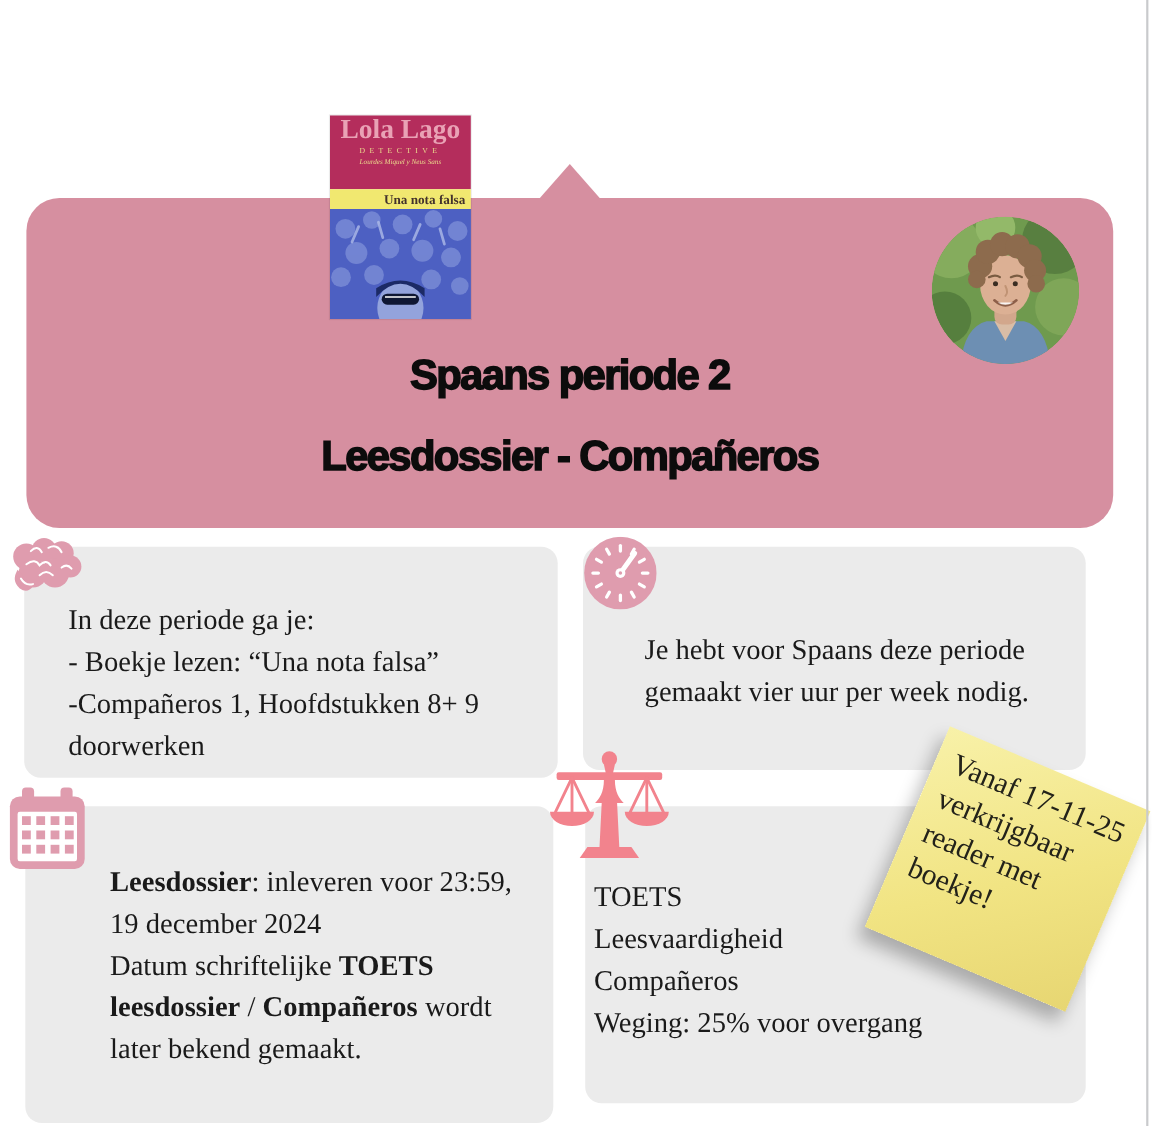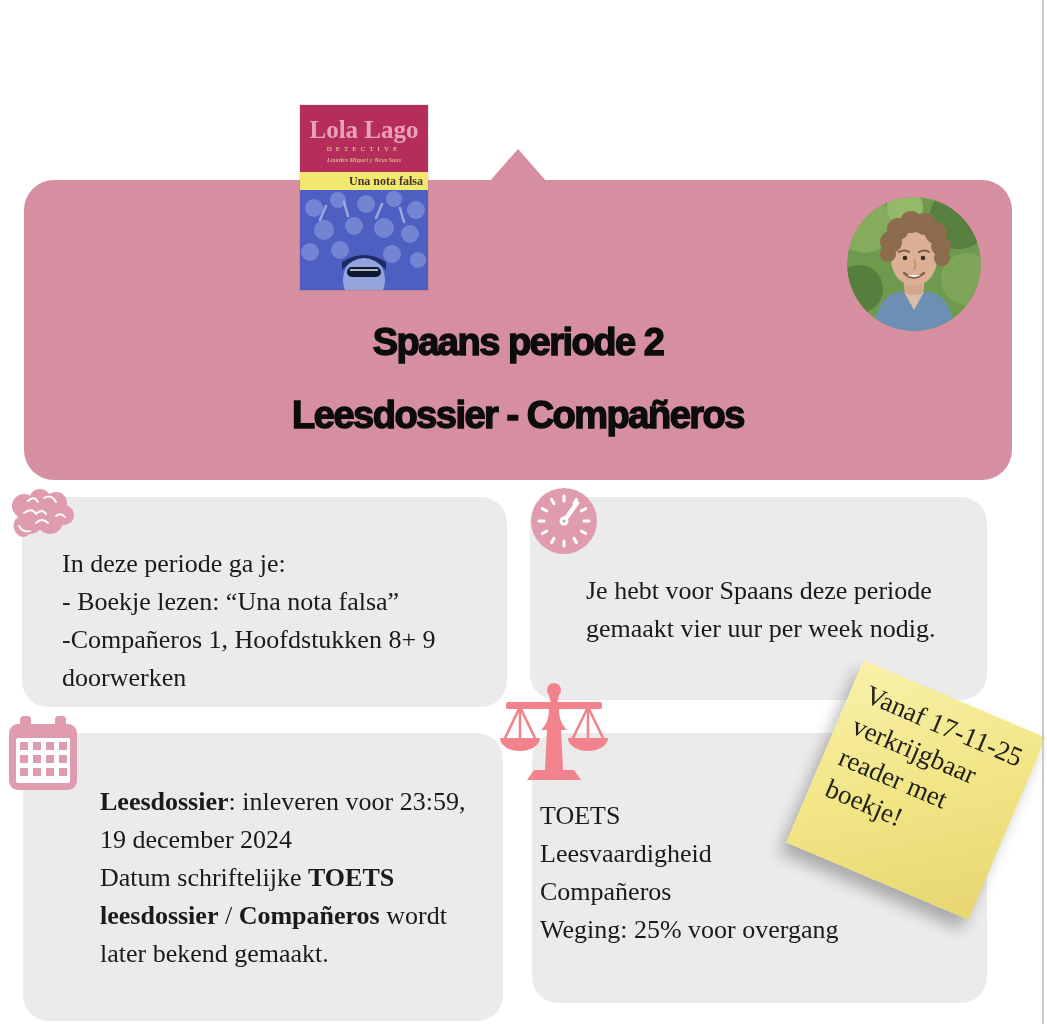--- a/index.html
+++ b/index.html
@@ -24,32 +24,32 @@
   }
   .hero-titles{
     position:absolute;left:0;top:126px;width:100%;text-align:center;
     font-family:"Liberation Sans", sans-serif;font-weight:bold;font-size:38px;line-height:73px;
     letter-spacing:-1.5px;color:#0c0c0c;-webkit-text-stroke:1.4px #0c0c0c;
   }
 
   
   .book{position:absolute;left:300px;top:105px;width:128px;height:185px;box-shadow:0 0 0 1px rgba(0,0,0,.08);}
   .book-top{height:67px;background:#b42d5c;text-align:center;overflow:hidden;}
-  .book-series{font-family:"Liberation Serif",serif;font-size:25px;line-height:26px;color:#e9a2b5;margin-top:12px;font-weight:600;}
+  .book-series{font-family:"Liberation Serif",serif;font-size:25px;line-height:26px;color:#e9a2b5;margin-top:0;font-weight:600;}
   .book-detective{font-size:7px;color:#ecdc8d;letter-spacing:4px;margin-top:2px;}
   .book-authors{font-size:6.5px;color:#ecdc8d;font-style:italic;margin-top:3px;}
   .book-band{height:18px;background:#f1e870;text-align:center;font-size:12px;line-height:18px;color:#43322c;font-weight:bold;padding-left:44px;}
   .book-photo{position:relative;height:100px;background:#4d60c2;overflow:hidden;}
   .book-photo svg{display:block;}
 
   
   .avatar{position:absolute;left:847px;top:197px;width:134px;height:134px;border-radius:50%;overflow:hidden;}
 
   
-  .card{position:absolute;background:#ebebeb;border-radius:26px;}
+  .card{position:absolute;background:#ebebeb;border-radius:15px;}
   .card-periode{left:22px;top:497px;width:485px;height:210px;}
   .card-tijd{left:530px;top:497px;width:457px;height:203px;}
   .card-deadline{left:23px;top:733px;width:480px;height:288px;}
   .card-toets{left:532px;top:733px;width:455px;height:270px;}
   .card-text{
     font-size:26px;line-height:38px;color:#1a1a1a;white-space:pre;
   }
   .card-periode .card-text{padding:48px 16px 0 40px;}
   .card-tijd .card-text{padding:75px 0 0 56px;}
   .card-deadline .card-text{padding:50px 10px 0 77px;white-space:pre-wrap;}

